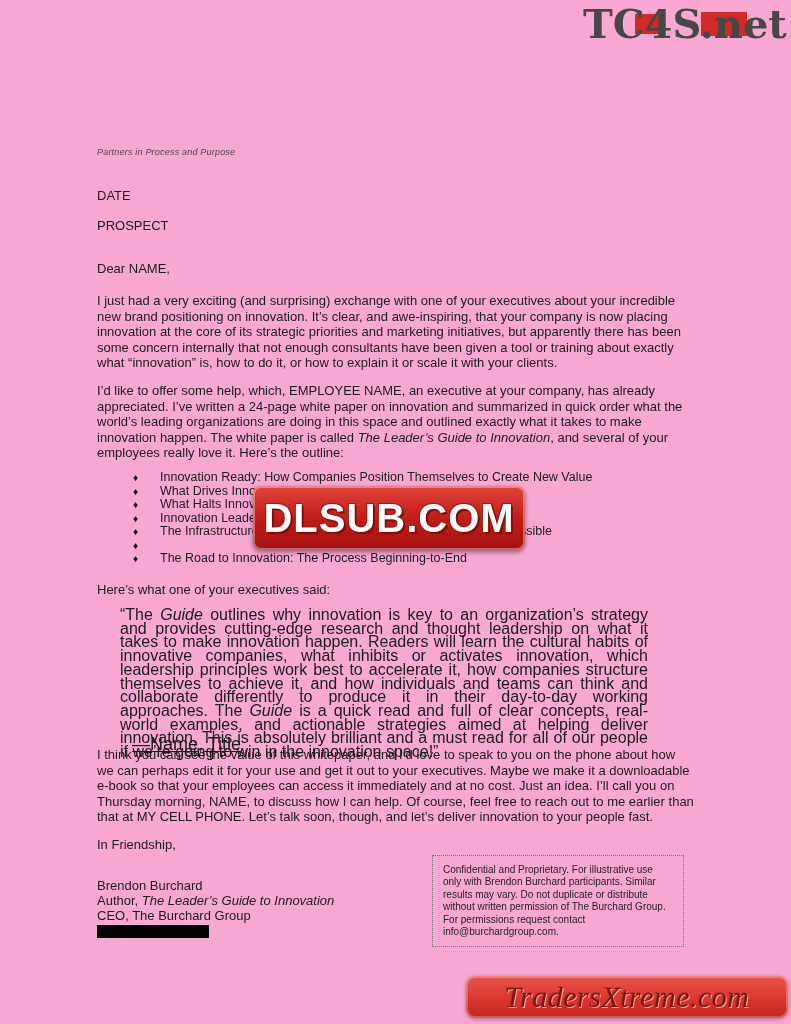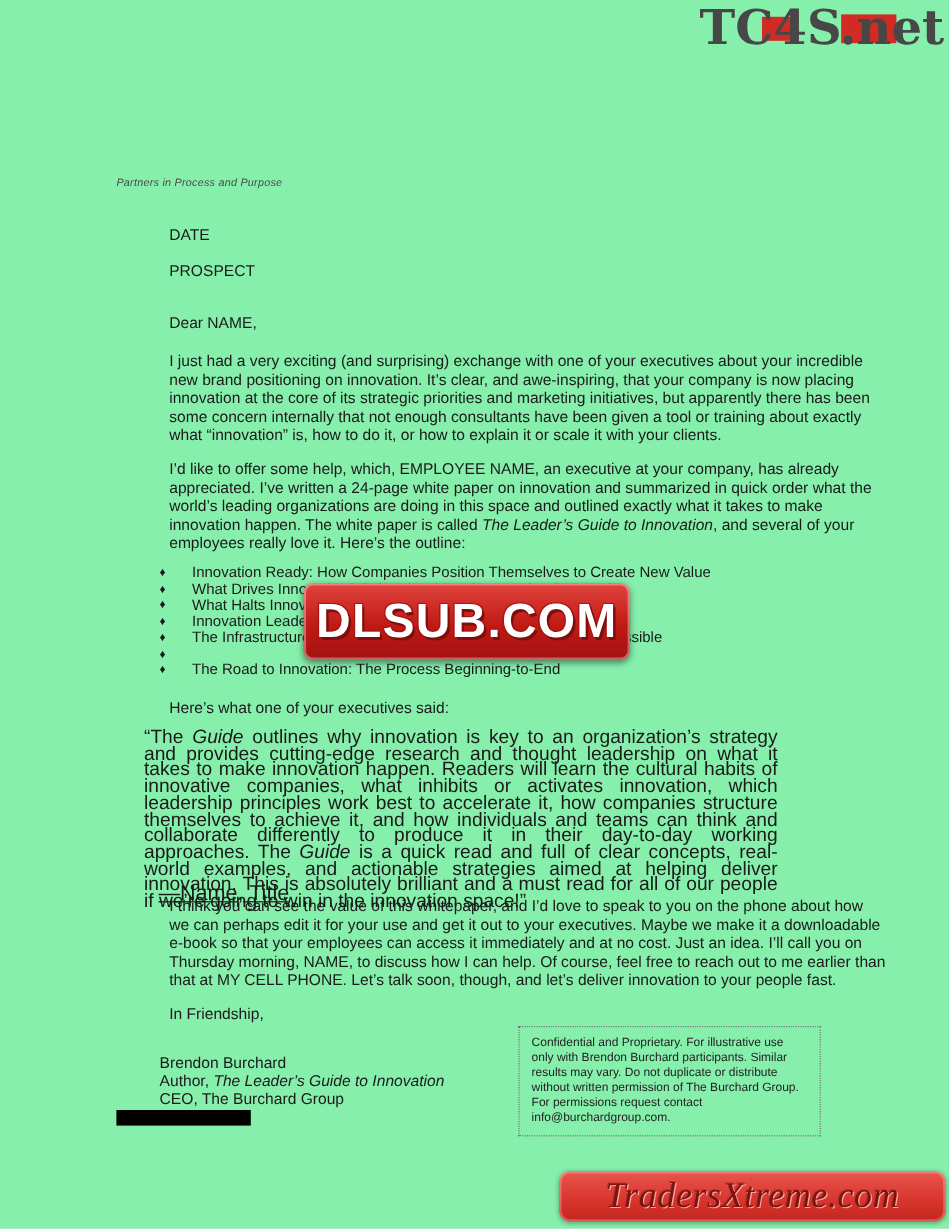--- a/index.html
+++ b/index.html
@@ -1,18 +1,18 @@
 <!DOCTYPE html>
 <html><head>
 <meta charset="utf-8">
 <style>
   html,body { margin:0; padding:0; background:#e8e8e8; }
   .page {
     position:relative; width:791px; height:1024px; margin:0 auto;
-    background:#86efac; overflow:hidden;
+    background:#f9a8d4; overflow:hidden;
     font-family:"Liberation Sans", sans-serif; color:#1a1a1a;
   }
   .abs { position:absolute; }
 
   
   .wm-top { top:2px; right:8px; width:200px; height:46px; }
   .wm-top .redpatch { position:absolute; background:#d22a24; }
   .wm-top .rp1 { left:52px; top:12px; width:30px; height:20px; }
   .wm-top .rp2 { left:118px; top:10px; width:46px; height:24px; }
   .wm-top .wm-top-text {
@@ -22,30 +22,30 @@
   }
 
   
   .logo { left:97px; top:56px; width:220px; height:110px; }
   .logo-swoosh { position:absolute; left:2px; top:-16px; width:122px; height:126px; }
   .logo-name { position:relative; z-index:2; font-size:19px; line-height:22px; color:#3a3a3a; letter-spacing:0.5px; }
   .logo-tagline { left:97px; top:147px; font-size:9px; font-style:italic; color:#4a4a4a; letter-spacing:0.2px; }
 
   
   .col { left:97px; width:597px; }
-  .body-text { font-size:13px; line-height:15.5px;margin-left:44px; }
+  .body-text { font-size:13px; line-height:15.5px; }
 
   .bullets { left:97px; width:597px; top:471px; }
   .bullet-row { display:flex; font-size:12.5px; line-height:13.5px; }
   .bullet-row .glyph { width:27px; padding-left:36px; font-size:10px; flex:none; }
 
   .quote { left:120px; width:528px; top:608px; text-align:justify; font-size:16px; line-height:13.7px; }
   .quote-attrib { left:132px; width:528px; top:734px; text-align:left; font-size:18px;text-decoration:underline; }
 
-  .sig-line { font-size:13px; line-height:15px;margin-left:36px; }
+  .sig-line { font-size:13px; line-height:15px; }
   .redact-bar { left:97px; top:925px; width:112px; height:13px; background:#000; }
 
   .conf-box {
     left:432px; top:855px; width:230px;
     border:1px dotted #777; padding:8px 10px;
     font-size:10px; line-height:12.4px; color:#222;
   }
 
   
   .stamp-center {

